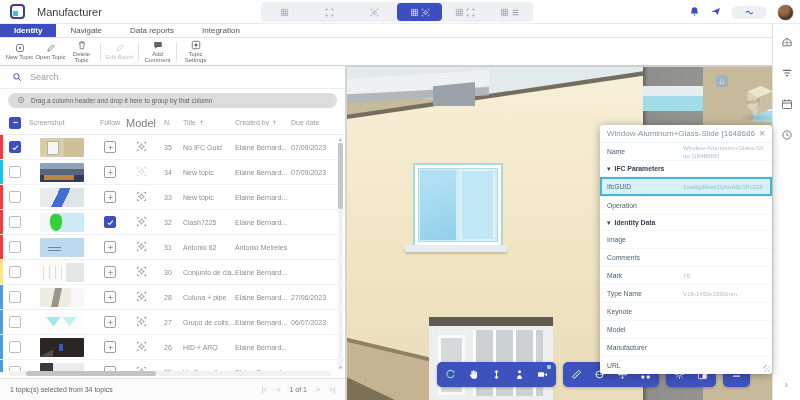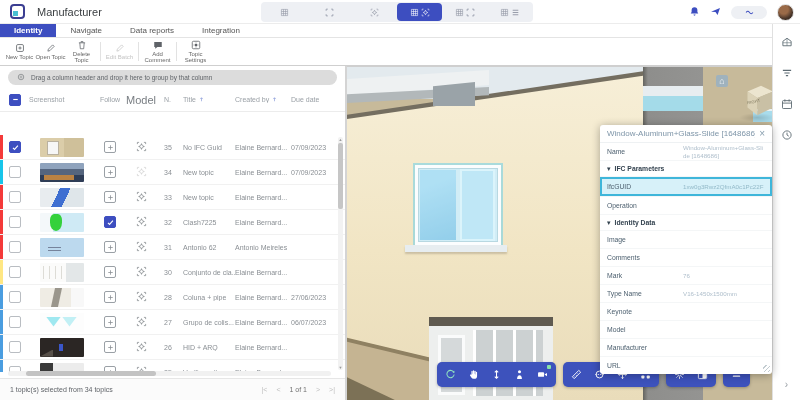--- a/index.html
+++ b/index.html
@@ -313,20 +313,29 @@
           <rect x="2" y="2" width="12" height="12" rx="2" fill="none" stroke="currentColor" stroke-width="1.3"></rect>
           <circle cx="8" cy="8" r="2.2" fill="currentColor"></circle>
           <path d="M8 4v1.3 M8 10.7V12 M4 8h1.3 M10.7 8H12" stroke="currentColor"></path>
         </svg>
       </span>
       <span class="lbl">Topic Settings</span>
     </div>
   </div>
 
 <div class="left-panel">
+  <div class="search-row">
+    <span class="ic">
+      <svg viewBox="0 0 16 16" width="1em" height="1em">
+          <circle cx="7" cy="7" r="4.3" fill="none" stroke="currentColor" stroke-width="1.6"></circle>
+          <path d="M10.3 10.3 14 14" stroke="currentColor" stroke-width="1.6"></path>
+        </svg>
+    </span>
+    <span class="ph">Search</span>
+  </div>
   <div class="groupbar">
     <div class="pill">
       <span class="ic">
         <svg viewBox="0 0 16 16" width="1em" height="1em">
             <circle cx="8" cy="8" r="5.5" fill="none" stroke="currentColor" stroke-width="1.2"></circle>
             <path d="M5.5 6.5h5M5.5 9.5h5" stroke="currentColor"></path>
           </svg>
       </span>
       <span class="txt">Drag a column header and drop it here to group by that column</span>
     </div>

